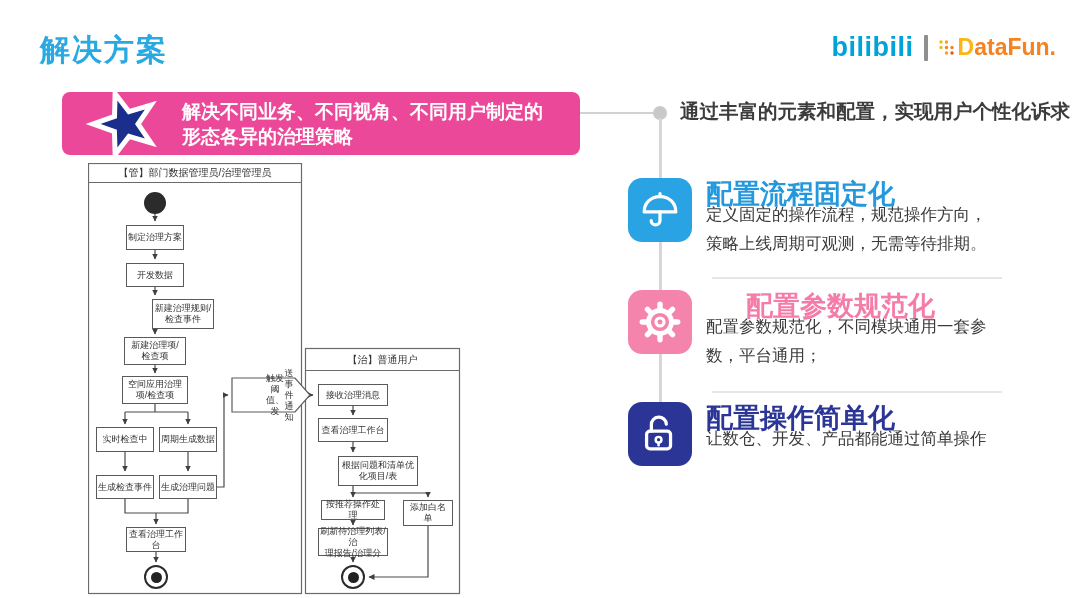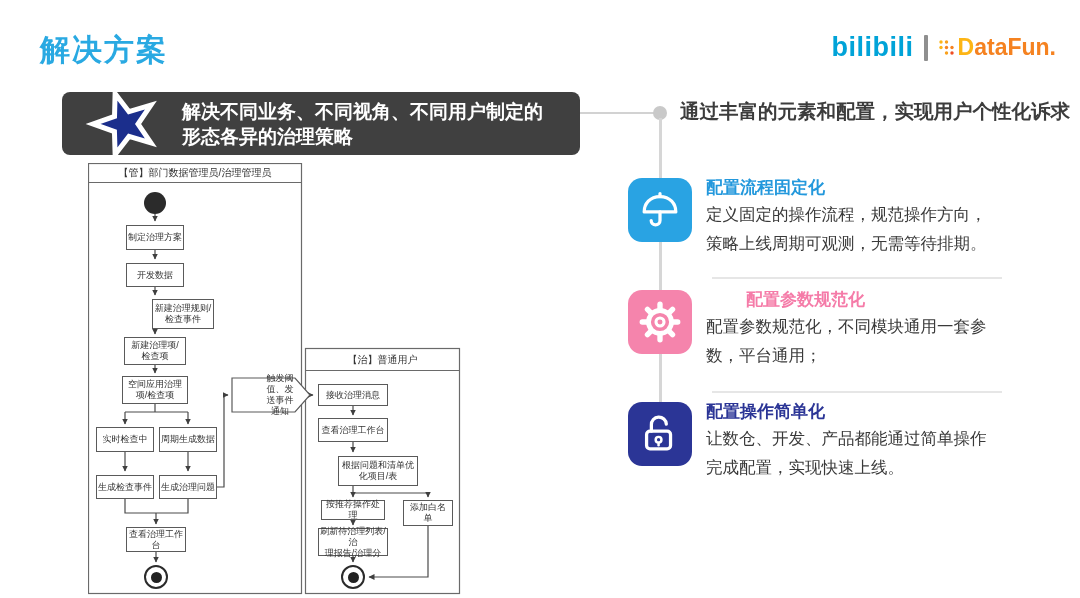--- a/index.html
+++ b/index.html
@@ -10,49 +10,49 @@
   
   .page-title { position:absolute; left:40px; top:30px; font-size:30px; font-weight:bold; color:#29A9E2; letter-spacing:2px; }
   .logos { position:absolute; right:24px; top:32px; display:flex; align-items:center; gap:10px; }
   .bili { font-size:27px; font-weight:800; color:#00A3D8; letter-spacing:0.5px; }
   .logo-sep { width:4px; height:26px; background:#8f8f8f; border-radius:1px; }
   .datafun { font-size:23px; font-weight:800; display:flex; align-items:center; gap:3px; }
   .df-d { color:#FDB515; }
   .df-rest { color:#F58220; }
 
   
-  .banner { position:absolute; left:62px; top:92px; width:518px; height:63px; background:#404040; border-radius:8px; }
+  .banner { position:absolute; left:62px; top:92px; width:518px; height:63px; background:#ec4899; border-radius:8px; }
   .banner-star { position:absolute; left:8px; top:-7px; }
   .banner-text { position:absolute; left:120px; top:7px; color:#fff; font-weight:bold; font-size:19px; line-height:25px; }
 
   
   .conn-h { position:absolute; left:580px; top:112px; width:80px; height:2px; background:#d2d2d2; }
   .conn-dot { position:absolute; left:653px; top:106px; width:14px; height:14px; border-radius:50%; background:#c9c9c9; }
   .timeline-v { position:absolute; left:659px; top:118px; width:3px; height:340px; background:#d6d6d6; }
 
   .rp-heading { position:absolute; left:680px; top:98px; font-size:19.5px; font-weight:bold; color:#3c3c3c; }
 
   
   .fi-icon { position:absolute; left:628px; width:64px; height:64px; border-radius:14px; display:flex; align-items:center; justify-content:center; }
   .fi-icon.blue { background:#29A3E3; }
   .fi-icon.pink { background:#F584AC; }
   .fi-icon.navy { background:#2B3596; }
-  .fi-title { position:absolute; left:706px; font-size:17px; font-weight:bold; }
+  .fi-title { position:absolute; left:706px; font-size:27px; font-weight:bold; }
   .fi-title.blue { color:#2398DC; }
   .fi-title.pink { color:#F57BA8; }
   .fi-title.navy { color:#2B3596; }
   .fi-body { position:absolute; left:706px; font-size:16.5px; color:#3a3a3a; line-height:29px; }
   .divider { position:absolute; left:712px; width:290px; height:2px; background:#e6e6e6; }
 
   
   .flow { position:absolute; left:88px; top:163px; width:374px; height:432px; }
   .flow svg.overlay { position:absolute; left:0; top:0; }
   .lane-title { position:absolute; font-size:10px; color:#333; text-align:center; }
   .fnode { position:absolute; background:#fff; border:1px solid #5a5a5a; display:flex; flex-direction:column; justify-content:center; text-align:center; font-size:9px; line-height:11px; color:#333; z-index:2; }
-  .ftext { position:absolute; display:flex; flex-direction:column; align-items:center; justify-content:center; text-align:center; font-size:9px; line-height:11px; color:#333; z-index:2;padding-left:32px; }
+  .ftext { position:absolute; display:flex; flex-direction:row; align-items:center; justify-content:center; text-align:center; font-size:9px; line-height:11px; color:#333; z-index:2;padding-left:32px; }
   .start-dot { position:absolute; left:56px; top:29px; width:22px; height:22px; background:#2b2b2b; border-radius:50%; z-index:2; }
   .end-dot { position:absolute; width:24px; height:24px; border:2.5px solid #2b2b2b; border-radius:50%; display:flex; align-items:center; justify-content:center; z-index:2; background:#fff; }
   .end-dot i { width:11px; height:11px; background:#222; border-radius:50%; }
 </style>
 </head>
 <body>
 
 <div class="slide">
 
   <div class="page-title">解决方案</div>
@@ -136,21 +136,20 @@
         <path d="M15,21 v-6.5 a7.8,7.8 0 0 1 15.6,-0.8" stroke-width="3.4"></path>
         <rect x="10" y="21" width="25" height="18.5" rx="3.5" stroke-width="3.4"></rect>
         <circle cx="22.5" cy="30" r="3" stroke-width="2.6"></circle>
         <path d="M22.5,33 L22.5,35.8" stroke-width="2.6"></path>
       </g>
     </svg>
   </div>
   <div class="fi-title navy" style="top:400px;">配置操作简单化</div>
   <div class="fi-body" style="top:424px;">
     <div>让数仓、开发、产品都能通过简单操作</div>
-    <div>完成配置，实现快速上线。</div>
   </div>
 
   <div class="flow">
     <svg class="overlay" width="374" height="432" viewBox="0 0 374 432">
       <defs>
         <marker id="ah" markerWidth="7" markerHeight="7" refX="5.5" refY="3" orient="auto" markerUnits="userSpaceOnUse">
           <path d="M0,0 L6,3 L0,6 Z" fill="#3f3f3f"></path>
         </marker>
       </defs>
       <g fill="none" stroke="#6a6a6a" stroke-width="1.2">

